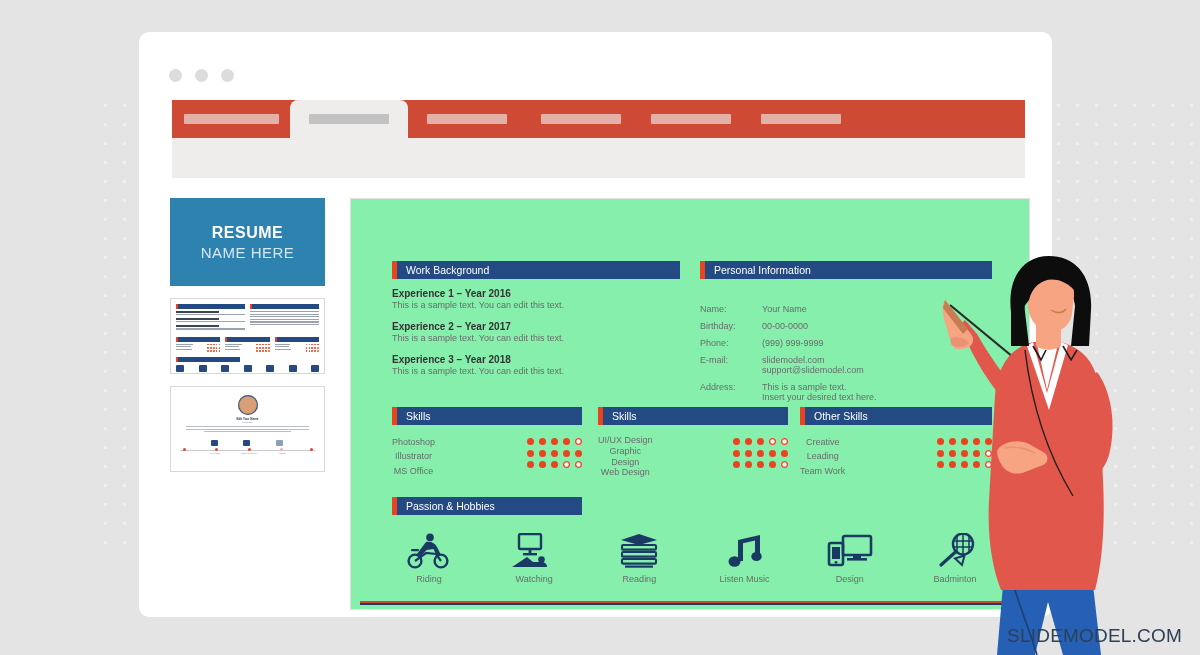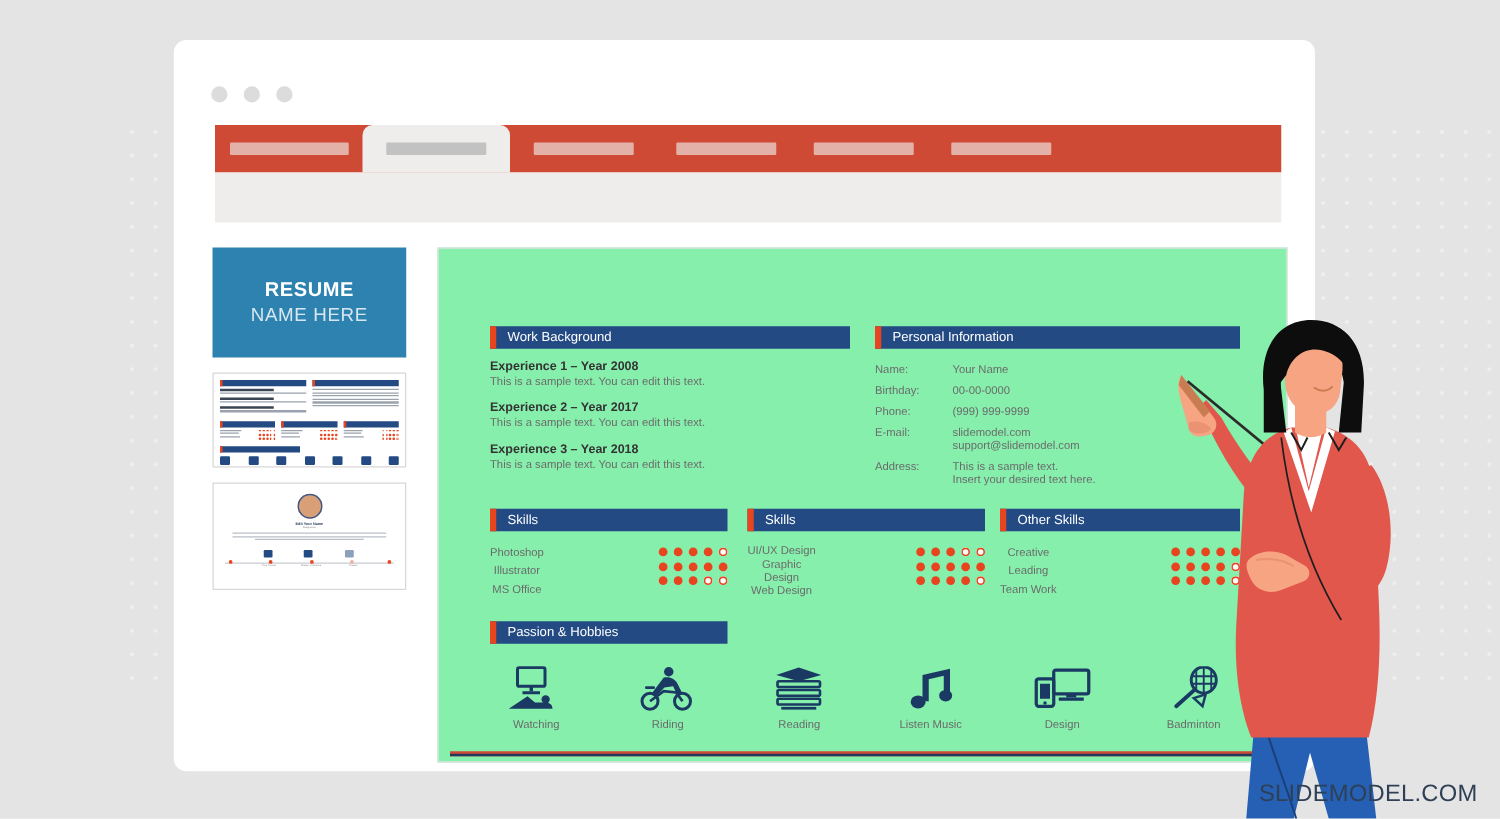--- a/index.html
+++ b/index.html
@@ -181,21 +181,21 @@
   .body-txt { color: #6b6b6b; font-size: 9px; line-height: 1.45; }
   .hdr-txt  { color: #333333; font-size: 10px; font-weight: bold; }
 
   
   .work { position: absolute; left: 41px; top: 62px; width: 288px; }
   .exp { margin-top: 9px; }
   .exp:first-of-type { margin-top: 11px; }
 
   
   .pinfo { position: absolute; left: 349px; top: 62px; width: 292px; }
-  .pinfo table { margin-top: 11px; border-spacing: 0; }
+  .pinfo table { margin-top: 25px; border-spacing: 0; }
   .pinfo td { vertical-align: top; padding: 0 0 7px 0; font-size: 9px; color: #6b6b6b; }
   .pinfo td.k { width: 62px; }
 
   
   .sk { position: absolute; top: 208px; }
   .sk1 { left: 41px; width: 190px; }
   .sk2 { left: 247px; width: 190px; }
   .sk3 { left: 449px; width: 192px; }
   .sk-body { margin-top: 10px; display: flex; justify-content: space-between; }
   .sk-names { font-size: 9px; color: #6b6b6b; line-height: 1.6; text-align: center; }
@@ -448,21 +448,21 @@
     </div>
   </div>
 
   <div class="slide">
 
     <div class="work">
       <div class="sec-bar">
         <span>Work Background</span>
       </div>
       <div class="exp">
-        <div class="hdr-txt">Experience 1 – Year 2008</div>
+        <div class="hdr-txt">Experience 1 – Year 2016</div>
         <div class="body-txt">This is a sample text. You can edit this text.</div>
       </div>
       <div class="exp">
         <div class="hdr-txt">Experience 2 – Year 2017</div>
         <div class="body-txt">This is a sample text. You can edit this text.</div>
       </div>
       <div class="exp">
         <div class="hdr-txt">Experience 3 – Year 2018</div>
         <div class="body-txt">This is a sample text. You can edit this text.</div>
       </div>
@@ -613,42 +613,42 @@
       <div class="sec-bar">
         <span>Passion &amp; Hobbies</span>
       </div>
     </div>
 
     <div class="hob-items">
 
       <div class="hob-item">
         <div class="ico">
           <svg width="46" height="36" viewBox="0 0 46 36" fill="#1b3a63">
-            <rect x="8" y="1" width="22" height="15" rx="1.5" fill="none" stroke="#1b3a63" stroke-width="2.4"></rect>
-            <rect x="17.6" y="16" width="2.8" height="4"></rect>
-            <rect x="12" y="20" width="14" height="2.4"></rect>
-            <path d="M1 34 L16 24 L22 29 L30 29 C34 29 36 31 36 34 Z"></path>
-            <circle cx="30.5" cy="26.5" r="3.3"></circle>
-          </svg>
-        </div>
-        <div class="lbl">Watching</div>
-      </div>
-
-      <div class="hob-item">
-        <div class="ico">
-          <svg width="46" height="36" viewBox="0 0 46 36" fill="#1b3a63">
             <circle cx="9" cy="28" r="6.4" fill="none" stroke="#1b3a63" stroke-width="2.4"></circle>
             <circle cx="35" cy="28" r="6.4" fill="none" stroke="#1b3a63" stroke-width="2.4"></circle>
             <circle cx="24" cy="4.4" r="3.8"></circle>
             <path d="M20 9 C25 8 29 10 31 14 L35 22 L31 23.5 L27.5 16 L20.5 17 L14 24 L10.5 21.5 L17 13 Z"></path>
             <path d="M9 28 L20 20 L30 21 L35 28" fill="none" stroke="#1b3a63" stroke-width="2.2"></path>
             <rect x="5" y="16" width="8" height="2.2" rx="1"></rect>
           </svg>
         </div>
         <div class="lbl">Riding</div>
+      </div>
+
+      <div class="hob-item">
+        <div class="ico">
+          <svg width="46" height="36" viewBox="0 0 46 36" fill="#1b3a63">
+            <rect x="8" y="1" width="22" height="15" rx="1.5" fill="none" stroke="#1b3a63" stroke-width="2.4"></rect>
+            <rect x="17.6" y="16" width="2.8" height="4"></rect>
+            <rect x="12" y="20" width="14" height="2.4"></rect>
+            <path d="M1 34 L16 24 L22 29 L30 29 C34 29 36 31 36 34 Z"></path>
+            <circle cx="30.5" cy="26.5" r="3.3"></circle>
+          </svg>
+        </div>
+        <div class="lbl">Watching</div>
       </div>
 
       <div class="hob-item">
         <div class="ico">
           <svg width="46" height="36" viewBox="0 0 46 36" fill="#1b3a63">
             <path d="M23 1 L41 7 L23 12 L5 7 Z"></path>
             <rect x="6" y="12" width="34" height="4.6" rx="1.2" fill="none" stroke="#1b3a63" stroke-width="2.1"></rect>
             <rect x="6" y="19" width="34" height="4.6" rx="1.2" fill="none" stroke="#1b3a63" stroke-width="2.1"></rect>
             <rect x="6" y="26" width="34" height="4.6" rx="1.2" fill="none" stroke="#1b3a63" stroke-width="2.1"></rect>
             <rect x="9" y="32.5" width="28" height="2.2"></rect>

